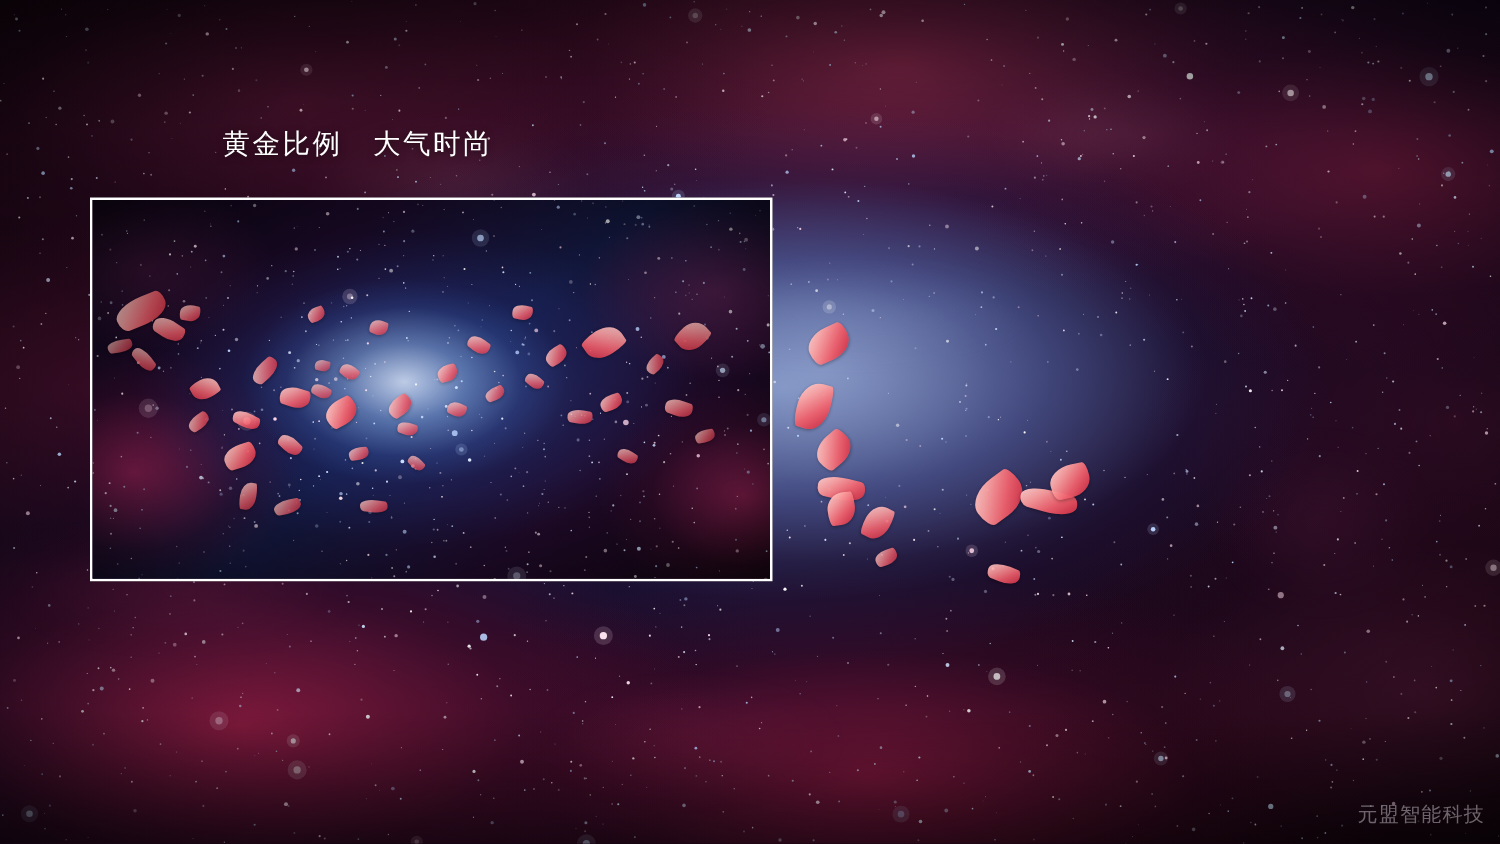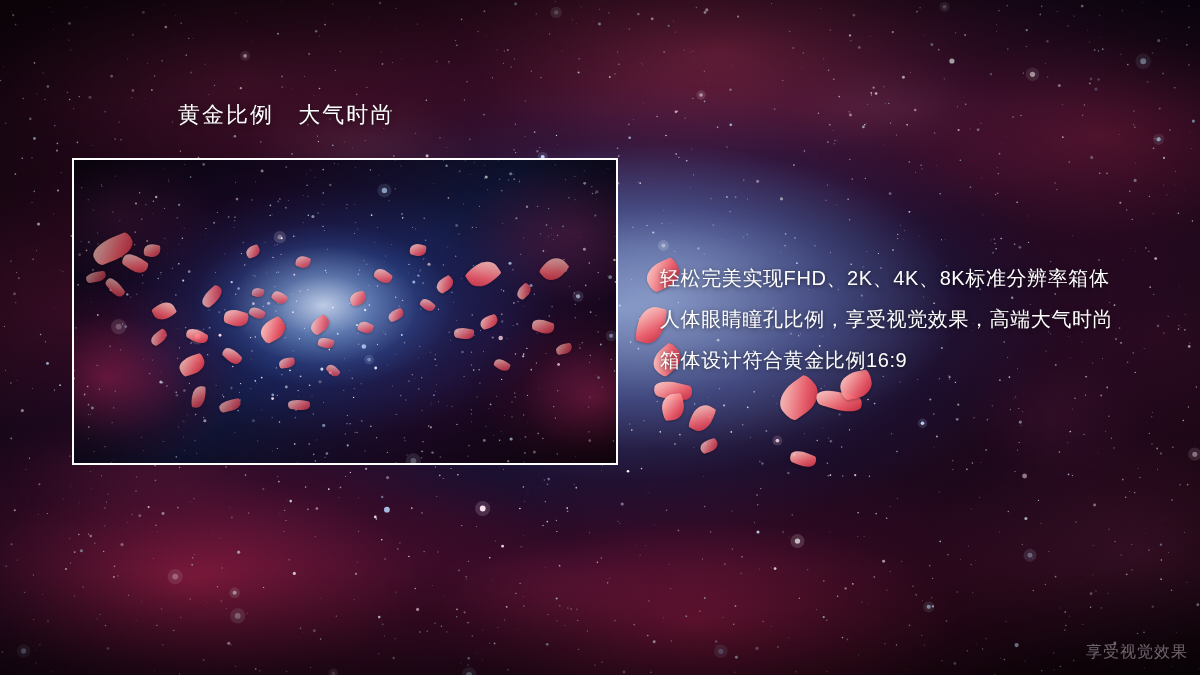--- a/index.html
+++ b/index.html
@@ -2363,21 +2363,16 @@
       <div class="petal" style="left: 654px; top: 382px; width: 38px; height: 18px; opacity: 0.95; transform: rotate(14deg);"></div>
       <div class="petal" style="left: 662px; top: 394px; width: 22px; height: 26px; opacity: 0.95; transform: rotate(-6deg);"></div>
       <div class="petal" style="left: 692px; top: 404px; width: 20px; height: 28px; opacity: 0.9; transform: rotate(28deg);"></div>
       <div class="petal" style="left: 778px; top: 382px; width: 42px; height: 32px; opacity: 0.95; transform: rotate(-36deg);"></div>
       <div class="petal" style="left: 816px; top: 392px; width: 46px; height: 18px; opacity: 0.95; transform: rotate(16deg);"></div>
       <div class="petal" style="left: 840px; top: 372px; width: 32px; height: 26px; opacity: 0.95; transform: rotate(-12deg);"></div>
       <div class="petal" style="left: 790px; top: 452px; width: 26px; height: 14px; opacity: 0.9; transform: rotate(22deg);"></div>
       <div class="petal" style="left: 700px; top: 440px; width: 18px; height: 12px; opacity: 0.8; transform: rotate(-18deg);"></div>
     </div>
 
-  <div id="body-text">
-    <div class="line">轻松完美实现FHD、2K、4K、8K标准分辨率箱体</div>
-    <div class="line">人体眼睛瞳孔比例，享受视觉效果，高端大气时尚</div>
-    <div class="line">箱体设计符合黄金比例16:9</div>
-  </div>
 
-  <div id="watermark">享受视觉效果</div>
+  <div id="watermark">元盟智能科技</div>
 
 </div>
 
 </body></html>

